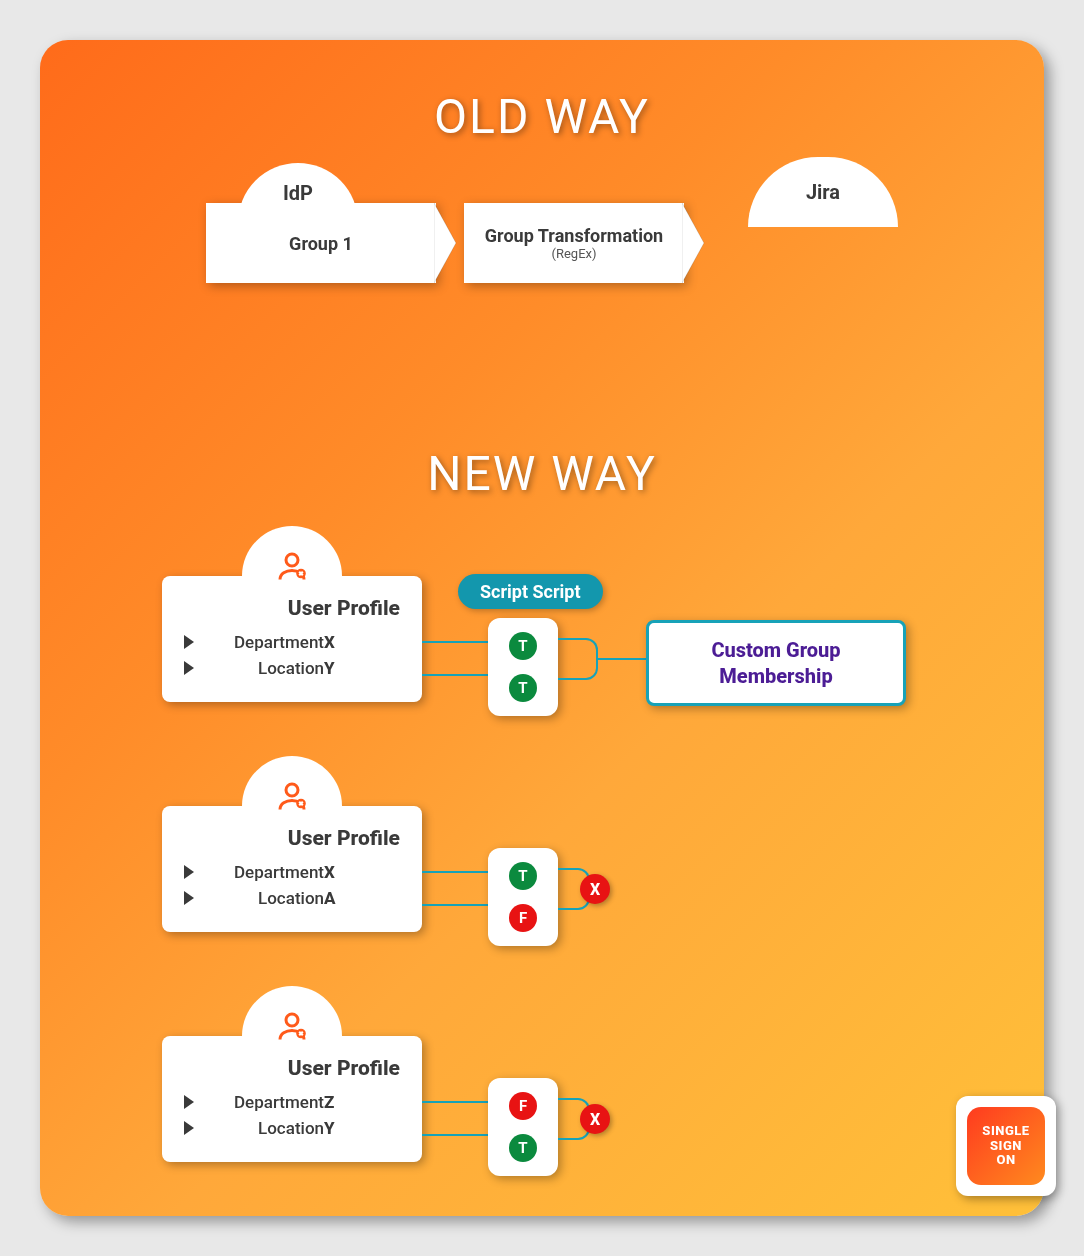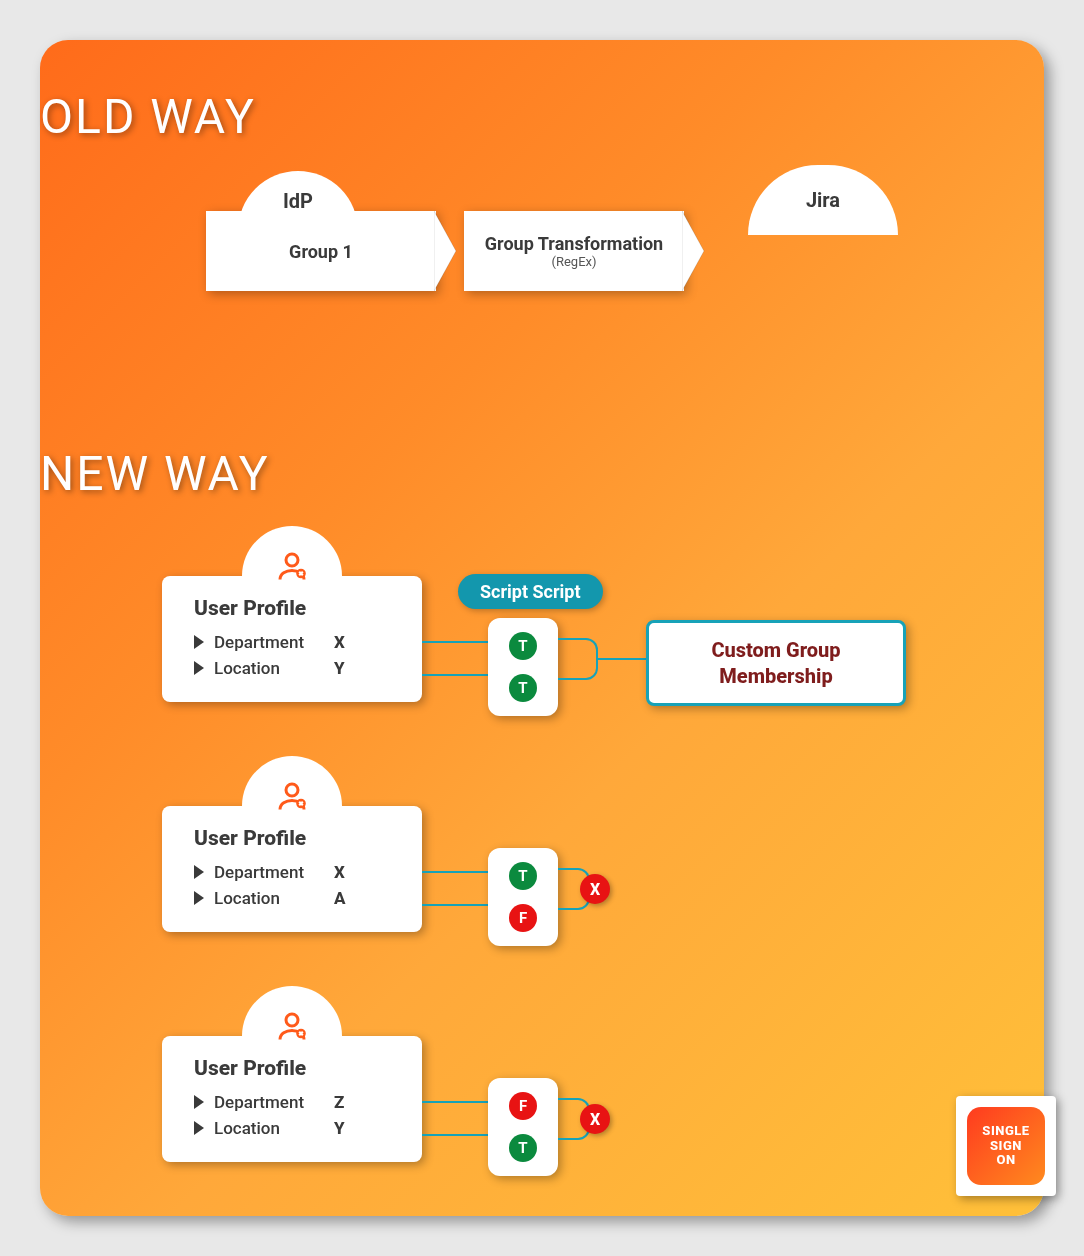--- a/index.html
+++ b/index.html
@@ -15,33 +15,34 @@
     width: 1004px;
     height: 1176px;
     border-radius: 28px;
     background: linear-gradient(135deg, #ff6b1a 0%, #ff8c29 35%, #ffa83a 60%, #ffc039 100%);
     box-shadow: 6px 6px 14px rgba(0,0,0,0.35);
     overflow: visible;
   }
   .section-title {
     position: absolute;
     left: 0; right: 0;
+    text-align: center;
     color: #fff;
     font-size: 48px;
     font-weight: 400;
     letter-spacing: 2px;
     text-shadow: 2px 2px 6px rgba(0,0,0,0.4);
   }
   .old-title { top: 48px; }
   .new-title { top: 405px; }
 
   
   .old-row {
     position: absolute;
-    top: 171px;
+    top: 163px;
     left: 138px;
     display: flex;
     align-items: flex-end;
   }
   .tab {
     position: absolute;
     width: 120px;
     height: 60px;
     background: #fff;
     border-top-left-radius: 60px;
@@ -91,22 +92,23 @@
     top: 0; left: -2px;
     height: 80px; width: 24px;
   }
 
   
   .profile-card {
     position: absolute;
     background: #fff;
     border-radius: 8px;
     box-shadow: 3px 3px 10px rgba(0,0,0,0.3);
-    padding: 16px 22px 18px 32px;
+    padding: 16px 22px 18px 22px;
     width: 260px;
+    text-align: right;
   }
   .profile-head {
     position: absolute;
     top: -50px;
     left: 50%;
     transform: translateX(-50%);
     width: 100px;
     height: 60px;
     background: #fff;
     border-radius: 60px 60px 0 0;
@@ -180,21 +182,21 @@
   .custom-box {
     position: absolute;
     border: 3px solid #17a2b8;
     background: #fff;
     border-radius: 8px;
     padding: 14px 20px;
     width: 260px;
     text-align: center;
     font-size: 20px;
     font-weight: 800;
-    color: #7f1d1d;
+    color: #4c1d95;
     box-shadow: 3px 3px 10px rgba(0,0,0,0.3);
     line-height: 1.3;
   }
 
   .x-badge {
     position: absolute;
     width: 30px; height: 30px;
     border-radius: 50%;
     background: #e81313;
     color: #fff;
@@ -218,21 +220,21 @@
     border-left: none;
     border-radius: 0 12px 12px 0;
   }
 
   .logo-badge {
     position: absolute;
     bottom: 20px;
     right: -12px;
     width: 100px; height: 100px;
     background: #fff;
-    border-radius: 4px;
+    border-radius: 12px;
     box-shadow: 3px 3px 10px rgba(0,0,0,0.35);
     display: flex;
     align-items: center;
     justify-content: center;
   }
   .logo-inner {
     width: 78px; height: 78px;
     border-radius: 14px;
     background: linear-gradient(135deg, #ff3b1f, #ff8a1e);
     color: #fff;

